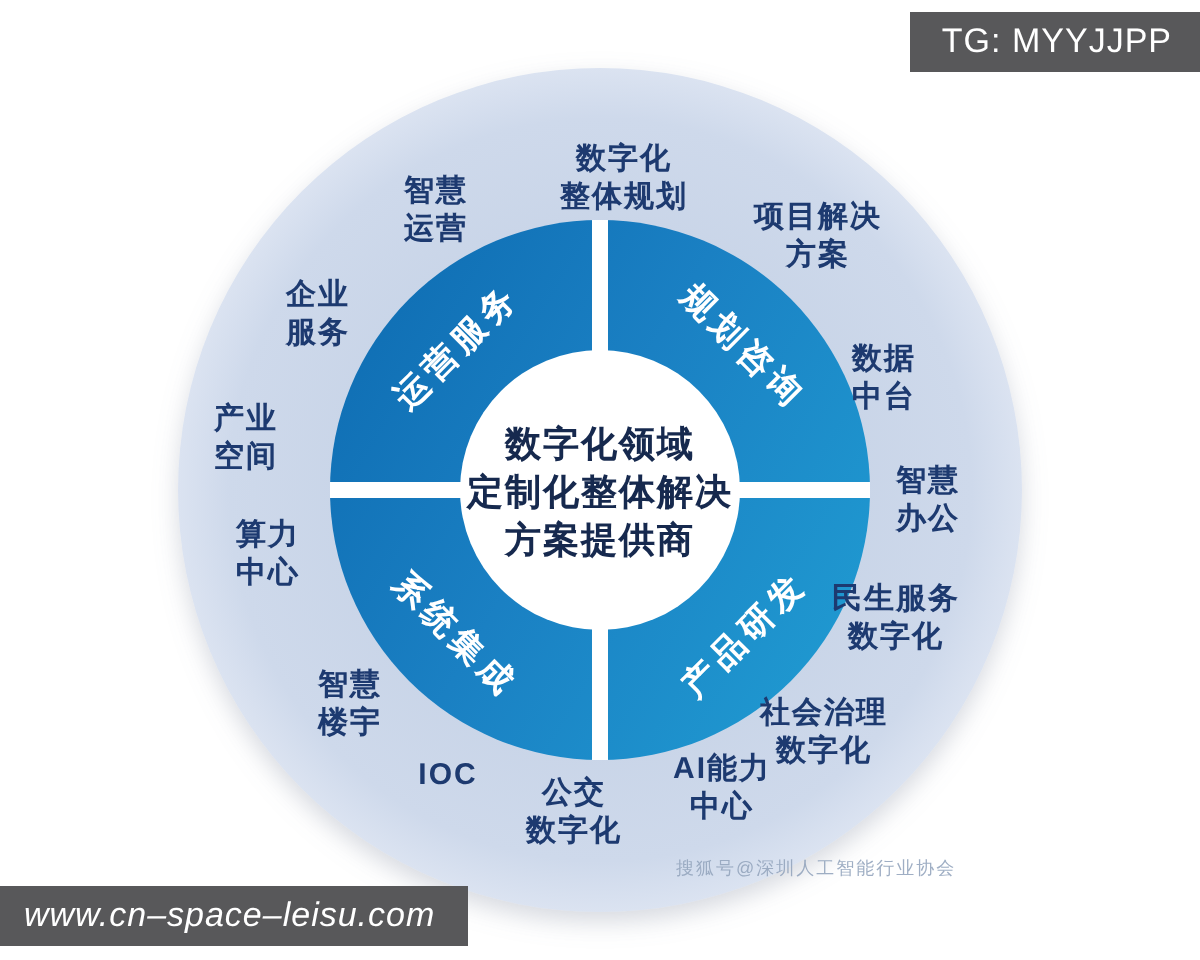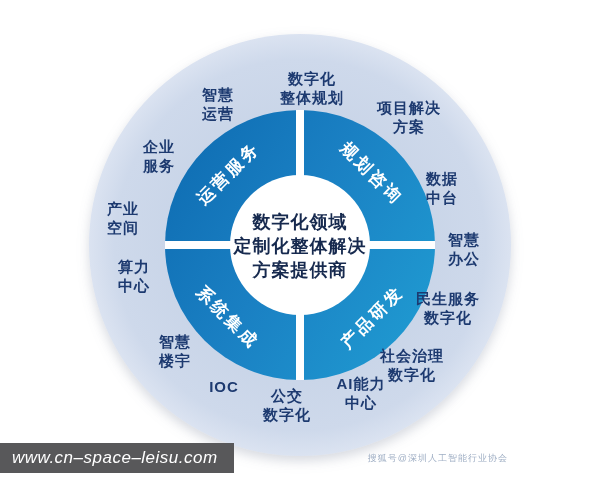--- a/index.html
+++ b/index.html
@@ -38,23 +38,22 @@
     font-style: italic;
   }
   .watermark {
     position: absolute;
     left: 338px;
     top: 428px;
     width: 170px;
     font-size: 9px;
     color: #95a6be;
     letter-spacing: 1px;
-    text-align: right;
+    text-align: left;
     opacity: 0.9;
-    margin-top: 24px;
   }
   svg.diagram {
     position: absolute;
     left: 0;
     top: 0;
   }
   .quad-label {
     fill: #ffffff;
     font-size: 17px;
     font-weight: bold;
@@ -153,16 +152,17 @@
 
     <text class="outer-label" x="123" y="214" text-anchor="middle">产业</text>
     <text class="outer-label" x="123" y="233" text-anchor="middle">空间</text>
 
     <text class="outer-label" x="159" y="152" text-anchor="middle">企业</text>
     <text class="outer-label" x="159" y="171" text-anchor="middle">服务</text>
   </svg>
 
   <div class="watermark">搜狐号@深圳人工智能行业协会</div>
 
+  <div class="badge badge-tg">TG: MYYJJPP</div>
 
   <div class="badge badge-site">www.cn–space–leisu.com</div>
 
 </div>
 
 </body></html>

